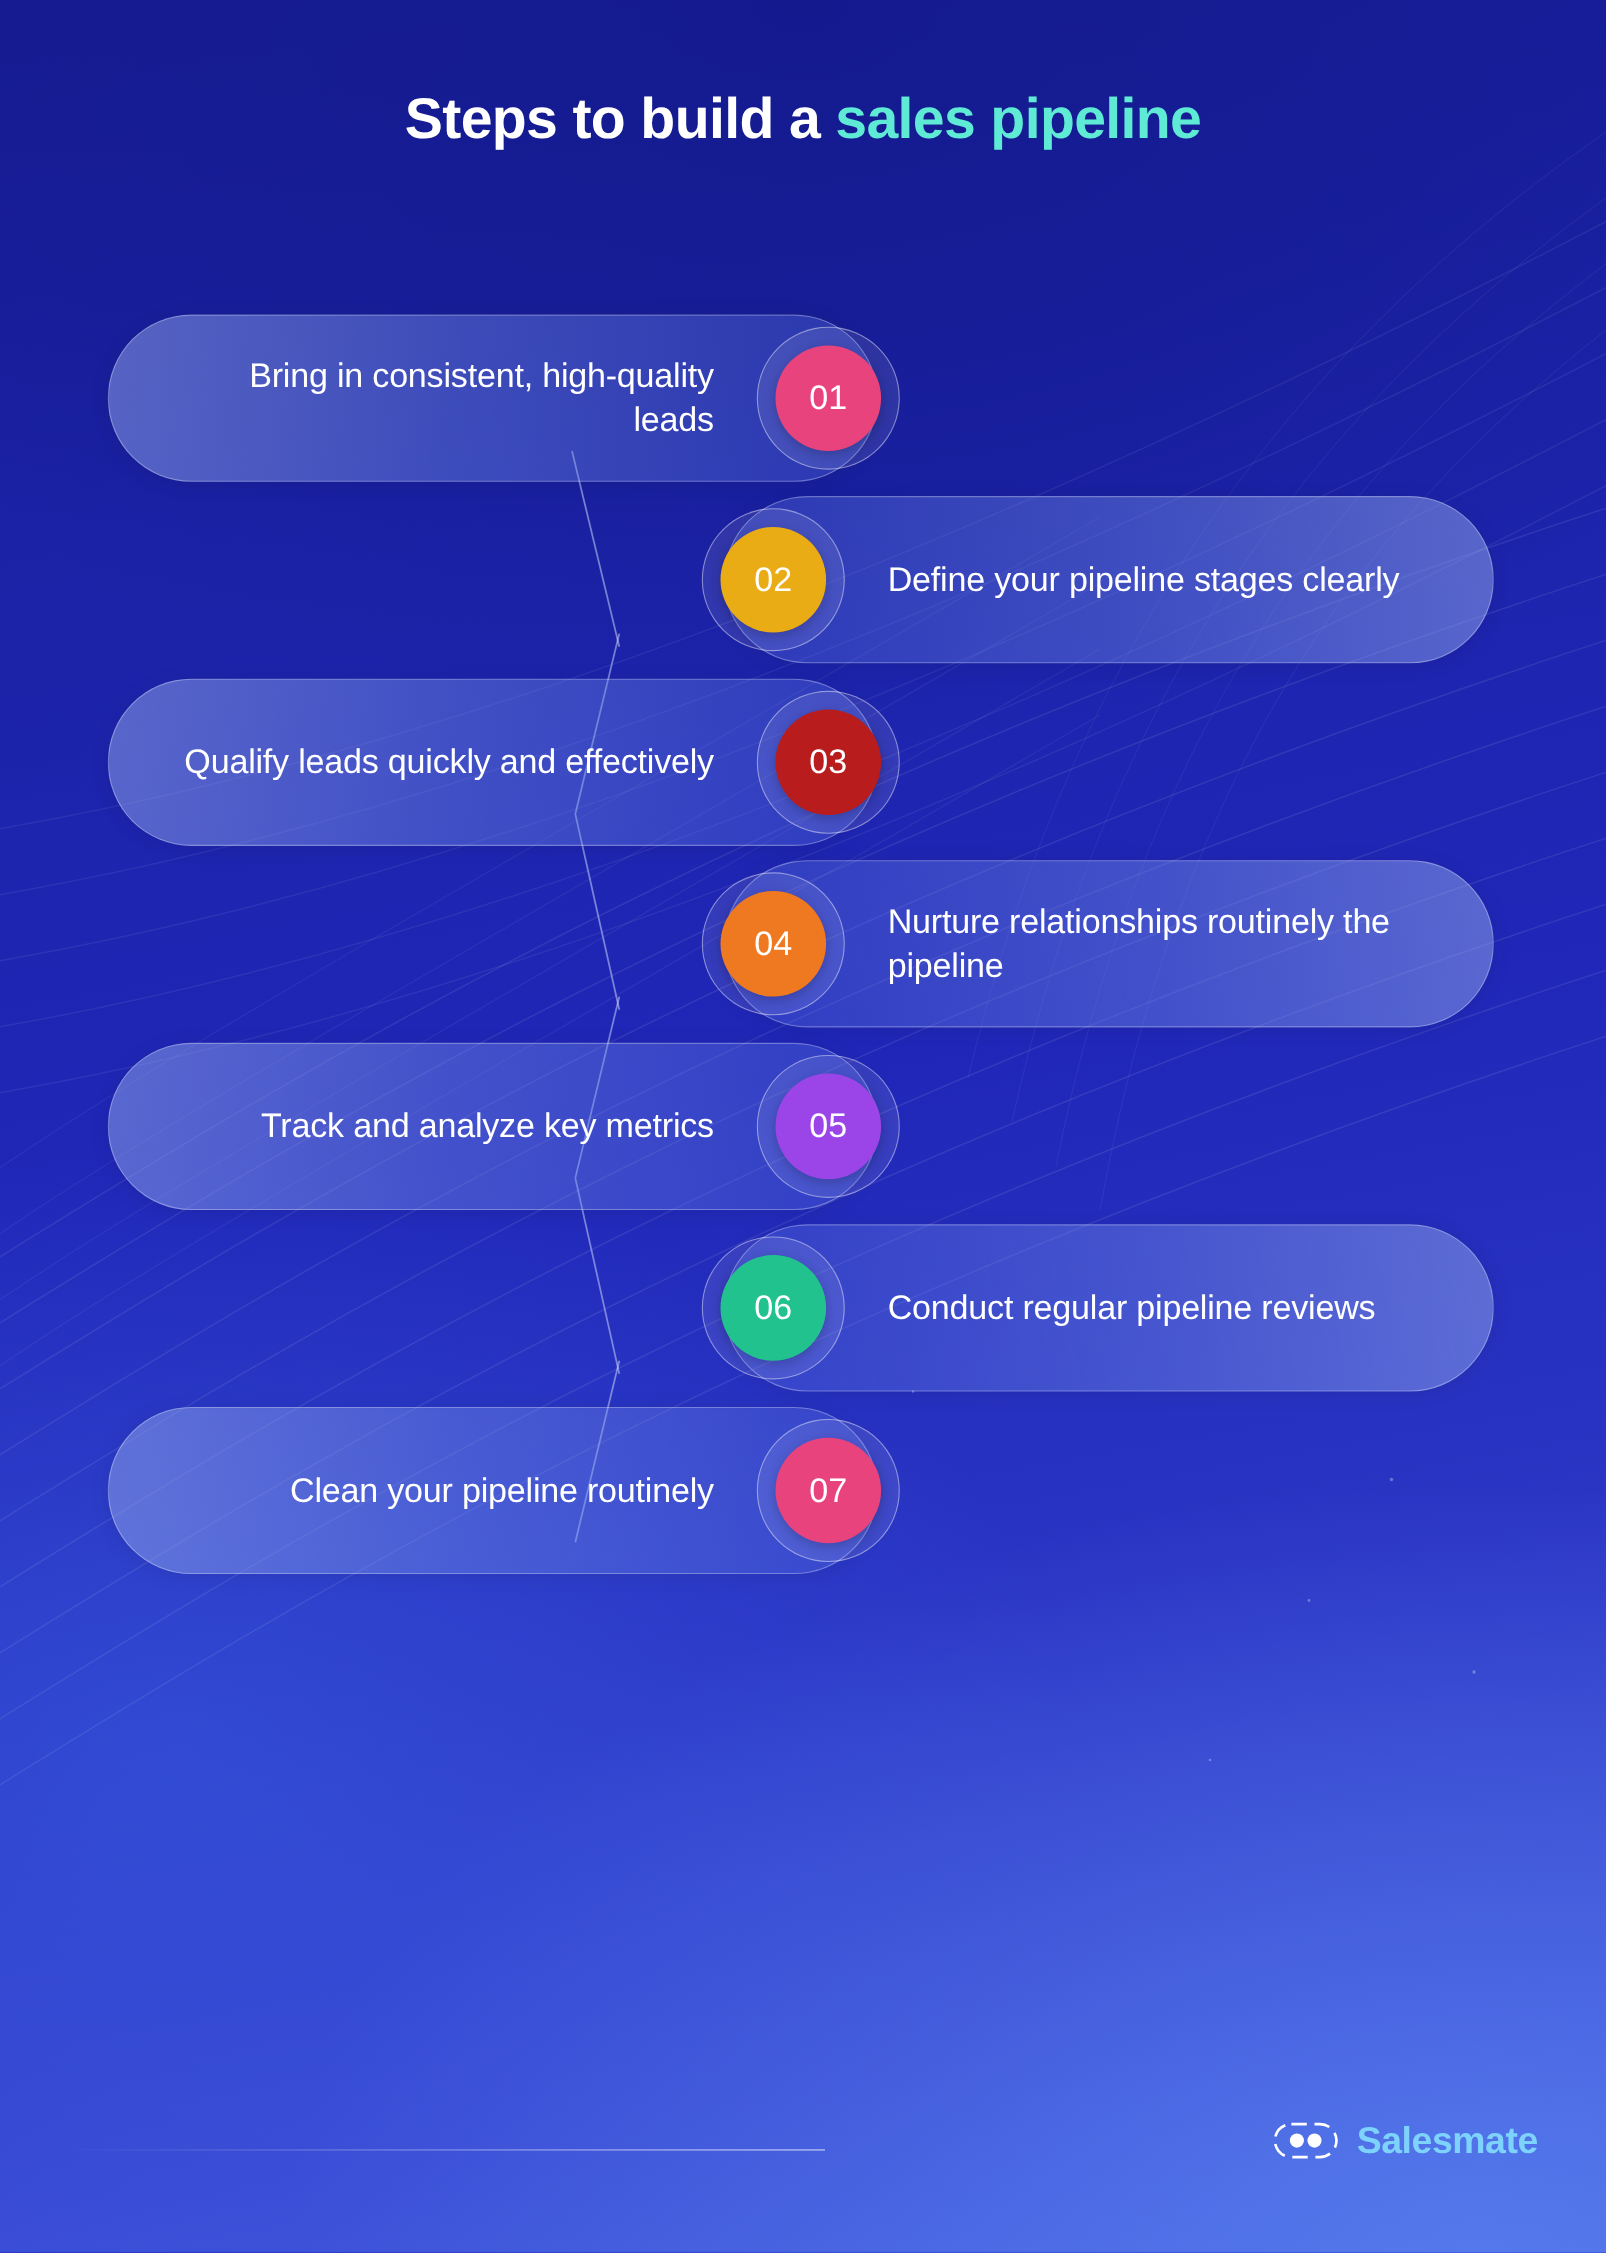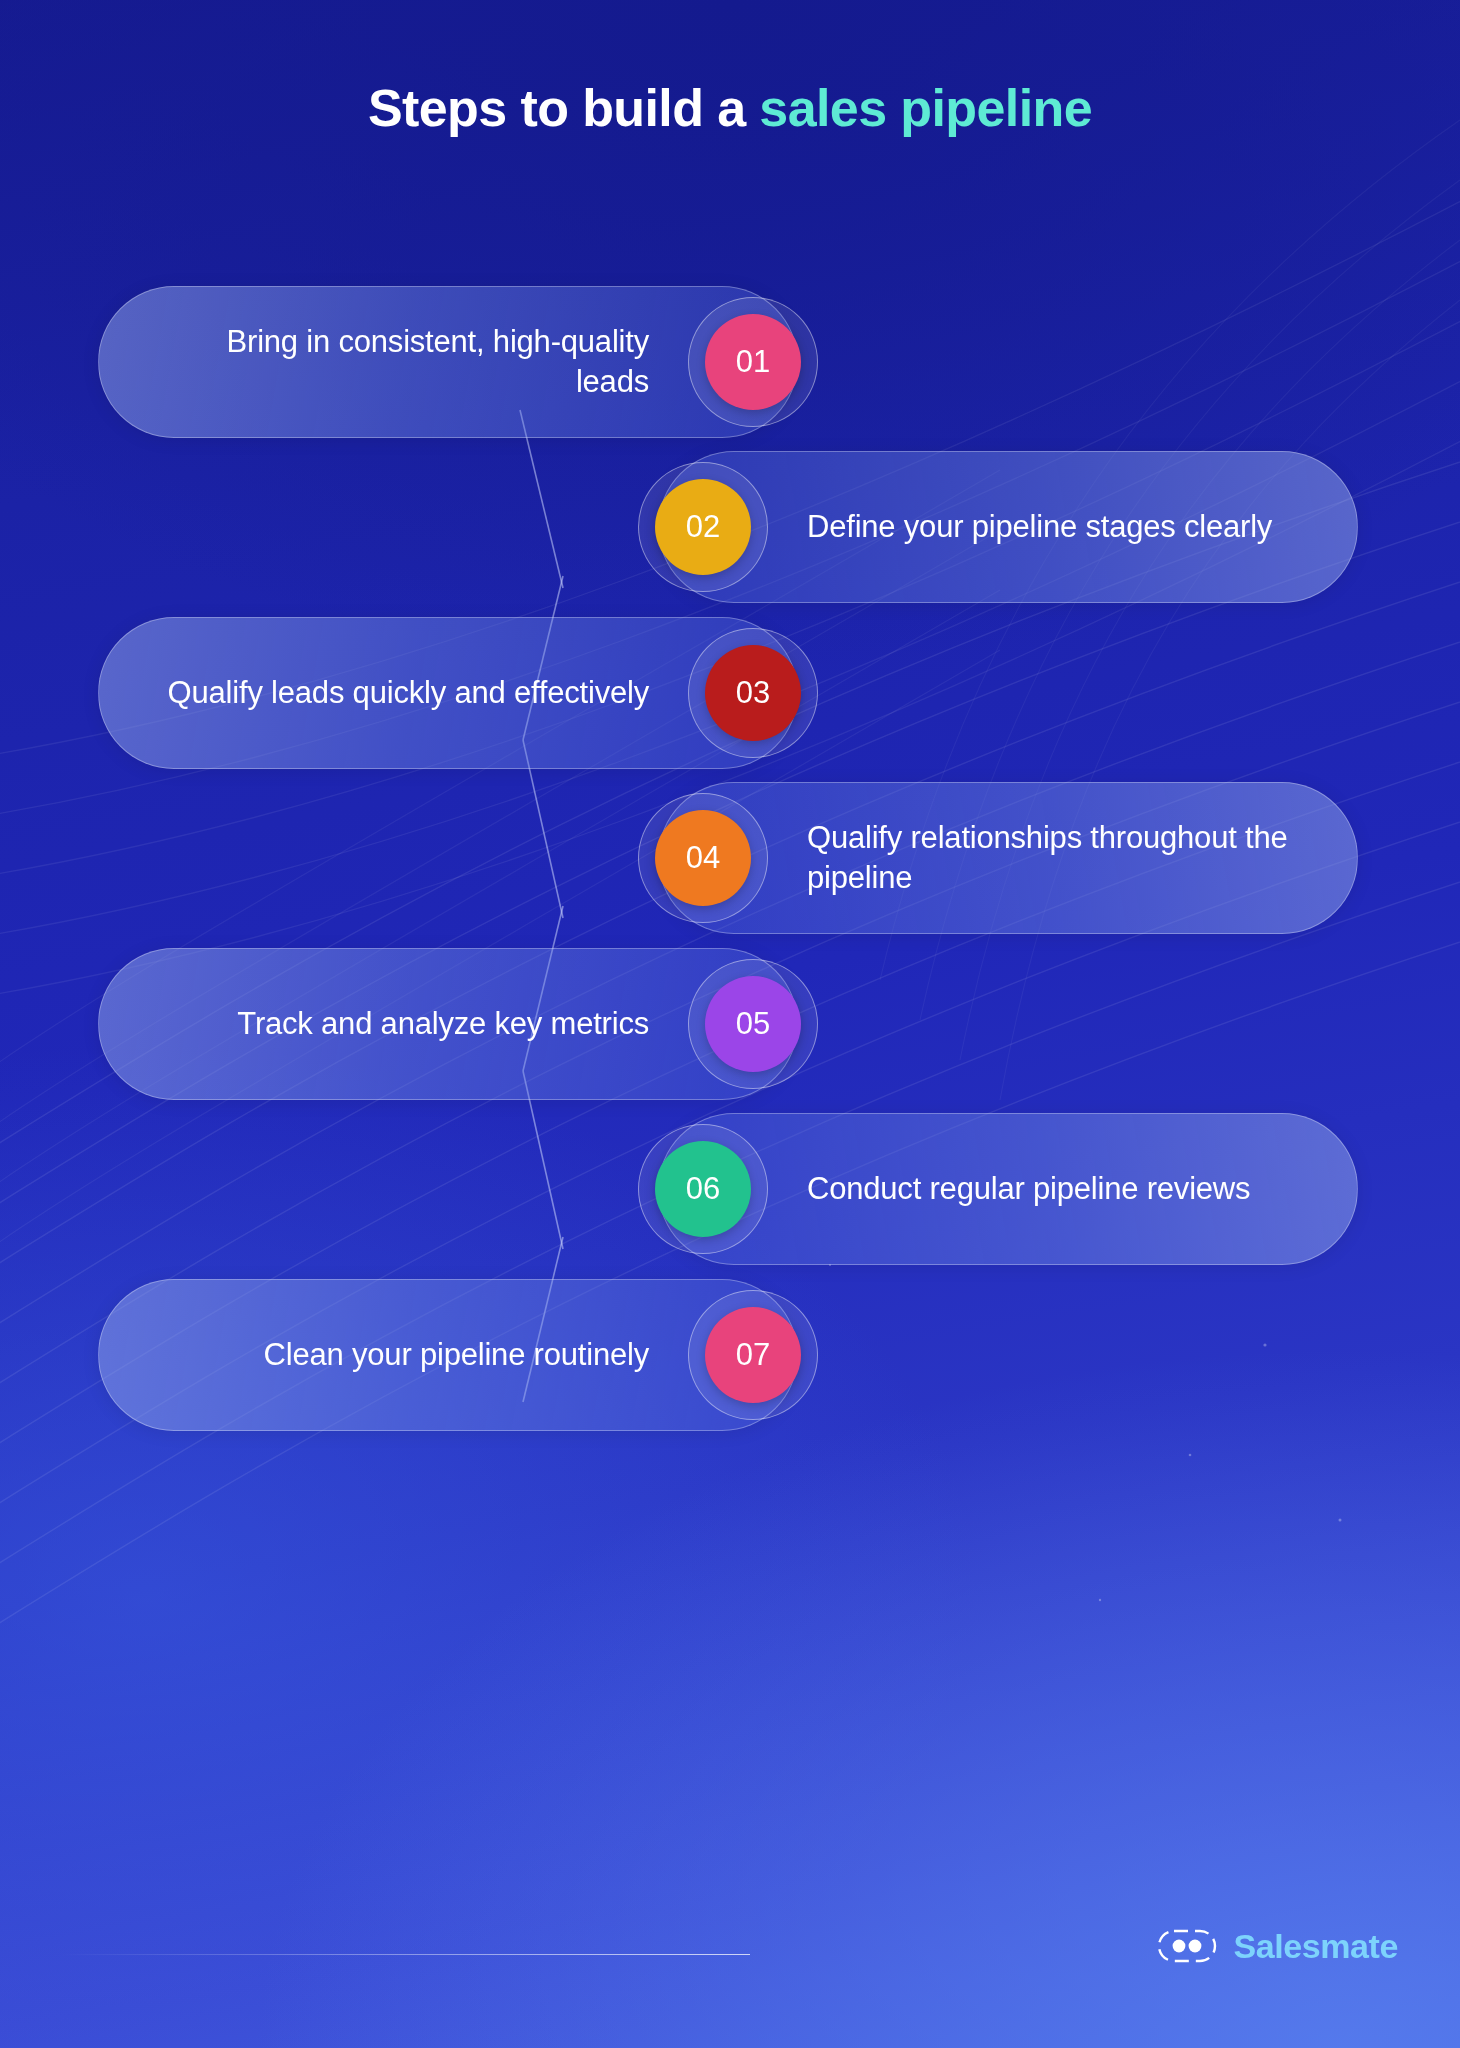--- a/index.html
+++ b/index.html
@@ -186,21 +186,21 @@
     <div class="card">
       <div class="card-text">Qualify leads quickly and effectively</div>
     </div>
     <div class="badge-wrap">
       <div class="badge" style="background:#b91c1c;">03</div>
     </div>
   </div>
 
   <div class="row right" style="top:754px;">
     <div class="card">
-      <div class="card-text">Qualify relationships throughout the pipeline</div>
+      <div class="card-text">Nurture relationships routinely the pipeline</div>
     </div>
     <div class="badge-wrap">
       <div class="badge" style="background:#ef7920;">04</div>
     </div>
   </div>
 
   <div class="row left" style="top:920px;">
     <div class="card">
       <div class="card-text">Track and analyze key metrics</div>
     </div>

